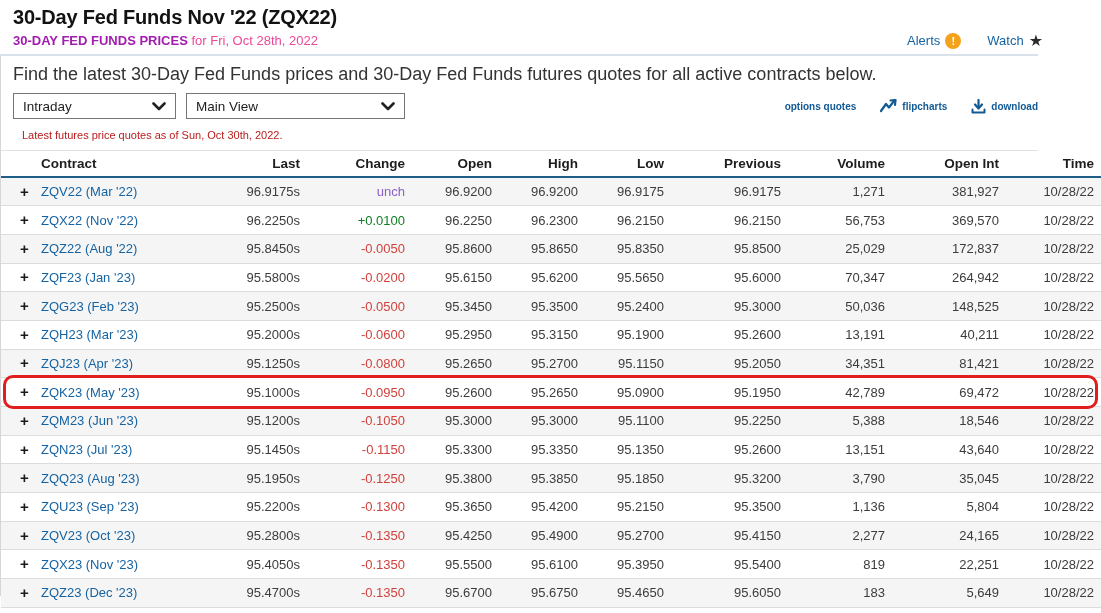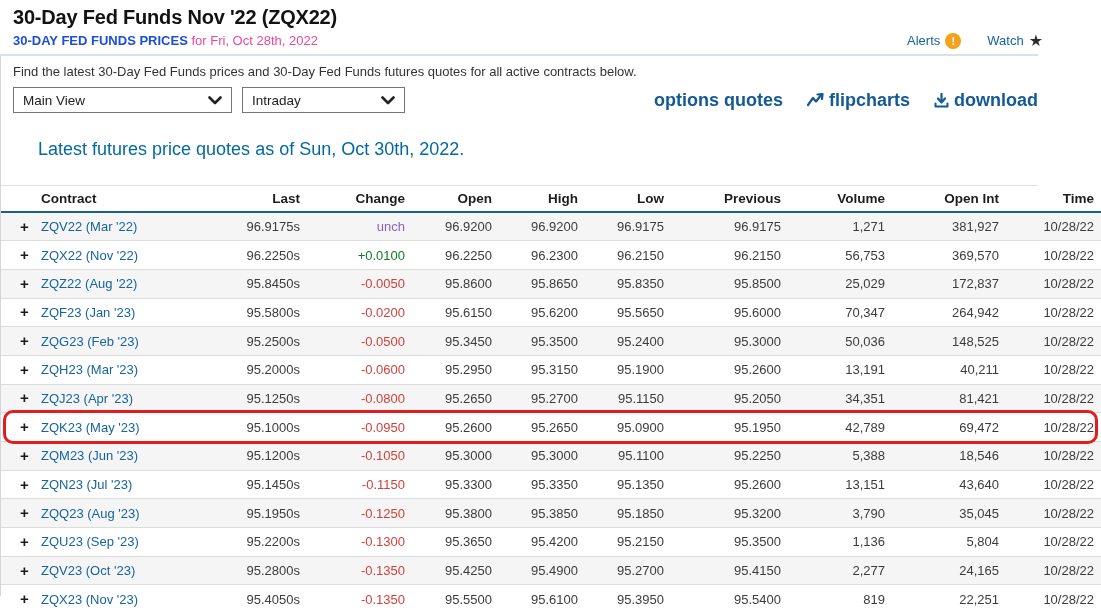--- a/index.html
+++ b/index.html
@@ -10,47 +10,47 @@
 
   
   .hdr { padding:4px 0 0 13px; }
   .hdr h1 { margin:2px 0 4px 0; font-size:20px; line-height:23px; color:#121212; letter-spacing:-0.2px; }
   .quoteline { font-size:15px; line-height:18px; margin-bottom:5px; white-space:nowrap; }
   .quoteline .last { font-weight:bold; color:#121212; }
   .quoteline .chg  { font-weight:bold; color:#0f7d22; margin-left:4px; }
   .quoteline .meta { font-size:13px; color:#8a8a8a; margin-left:5px; }
   .subline { display:flex; justify-content:space-between; align-items:center;
              font-size:13px; line-height:16px; padding-right:0; margin-right:-5px; }
-  .subline .bold { font-weight:bold; color:#1d4ed8; }
+  .subline .bold { font-weight:bold; color:#a21caf; }
   .subline .meta { color:#ec4899; }
   .subright { display:flex; align-items:center; white-space:nowrap; }
   .subright a { color:#1563a2; text-decoration:none; cursor:pointer; }
   .alert-ico { display:inline-block; width:16px; height:16px; margin:0 26px 0 5px;
                border-radius:50%; background:#f5a21b; color:#fff; font-weight:bold;
                font-size:11px; line-height:16px; text-align:center; cursor:pointer; }
   .star-ico { font-size:16px; color:#2c2c2c; margin-left:5px; line-height:16px; }
   .divider { height:2px; background:#d9e2ea; margin-top:5px; }
 
   
   .panel { position:relative; border-left:1px solid #d6d6d6; height:540px; }
-  .desc { margin:0; padding:8px 0 0 12px; font-size:13px; color:#333; }
+  .desc { margin:0; padding:8px 0 0 12px; font-size:18px; color:#333; }
   .controls { display:flex; justify-content:space-between; align-items:center;
               margin:8px 0 0 12px; }
   .selects { display:flex; gap:10px; }
   .select { height:26px; border:1px solid #757575; background:#fff; display:flex;
             align-items:center; justify-content:space-between; padding:0 9px 0 9px;
             font-size:13.5px; color:#222; cursor:pointer; }
   .select.s1 { width:163px; }
   .select.s2 { width:219px; }
   .chev { flex:none; margin-left:8px; }
-  .actions { display:flex; align-items:center; gap:24px; font-size:18px;
+  .actions { display:flex; align-items:center; gap:24px; font-size:10px;
              font-weight:bold; white-space:nowrap; }
   .actions a { color:#135a94; text-decoration:none; display:flex; align-items:center;
                gap:5px; cursor:pointer; }
-  .asof { margin:16px; padding:10px 0 9px 21px; font-size:18px; color:#0369a1; }
+  .asof { margin:0; padding:10px 0 9px 21px; font-size:11px; color:#b91c1c; }
 
   
   .tablewrap { position:relative; border-top:1px solid #e2e2e2; }
   table { border-collapse:collapse; table-layout:fixed; width:1101px; font-size:13px; }
   thead tr { height:26px; }
   th { font-size:13.5px; font-weight:bold; color:#1d1d1d; border-bottom:2px solid #1f5f87;
        vertical-align:middle; padding:0; cursor:pointer; }
   th.c-contract { text-align:left; }
   th.num, td.num { text-align:right; }
   th.c-time, td.c-time { padding-right:8px; }
@@ -89,28 +89,28 @@
     </div>
   </div>
 
   <div class="divider"></div>
 
   <div class="panel">
     <p class="desc">Find the latest 30-Day Fed Funds prices and 30-Day Fed Funds futures quotes for all active contracts below.</p>
 
     <div class="controls">
       <div class="selects">
-        <div class="select s2">
-          <span>Main View</span>
+        <div class="select s1">
+          <span>Intraday</span>
           <svg class="chev" width="14" height="9" viewBox="0 0 14 9">
               <polyline points="1.5,1.5 7,7 12.5,1.5" fill="none" stroke="#222" stroke-width="2.6" stroke-linecap="round" stroke-linejoin="round"></polyline>
             </svg>
         </div>
-        <div class="select s1">
-          <span>Intraday</span>
+        <div class="select s2">
+          <span>Main View</span>
           <svg class="chev" width="14" height="9" viewBox="0 0 14 9">
               <polyline points="1.5,1.5 7,7 12.5,1.5" fill="none" stroke="#222" stroke-width="2.6" stroke-linecap="round" stroke-linejoin="round"></polyline>
             </svg>
         </div>
       </div>
       <div class="actions">
         <a>
             <span>options quotes</span>
           </a>
         <a>

